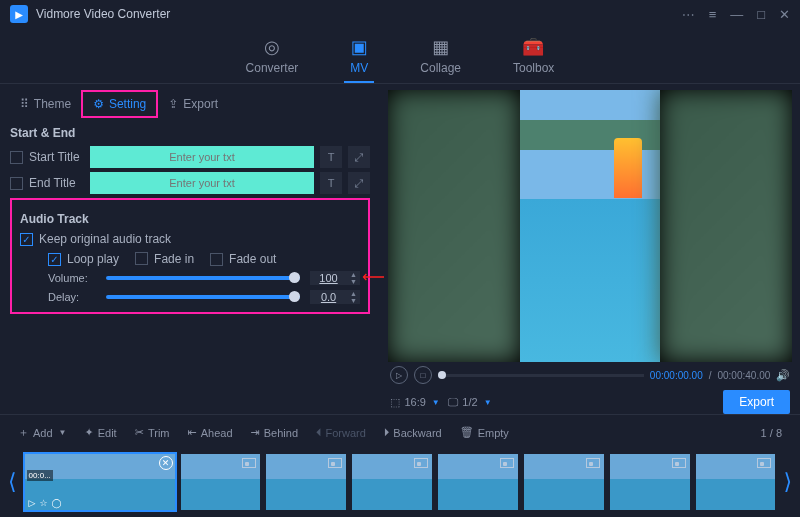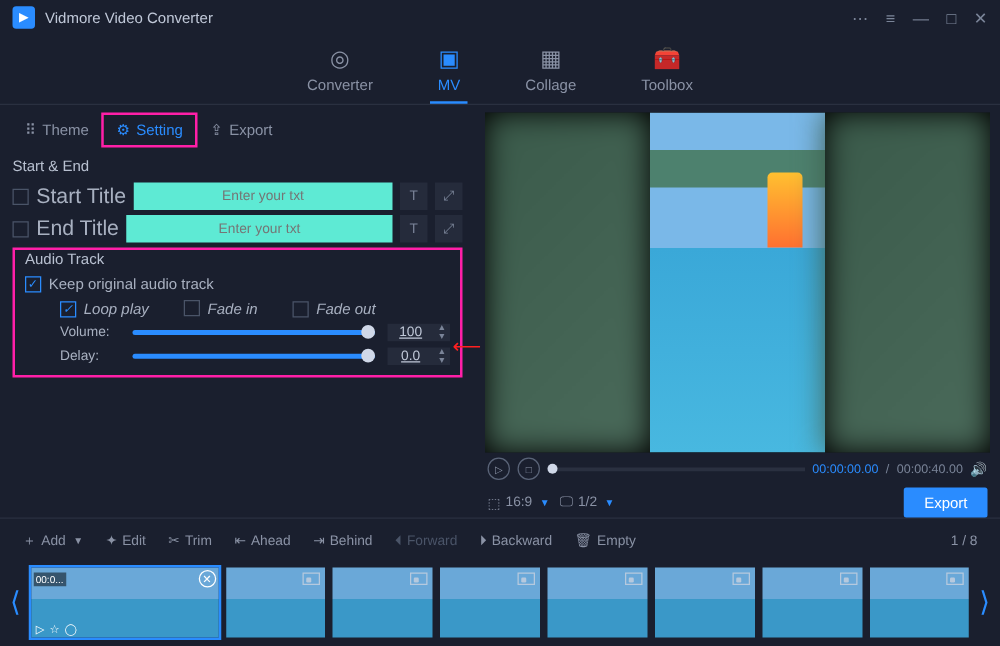--- a/index.html
+++ b/index.html
@@ -11,31 +11,31 @@
 .win-controls span { cursor: pointer; font-size: 13px; }
 .tabs-top { display: flex; justify-content: center; gap: 40px; padding: 6px 0 2px 0; border-bottom: 1px solid #2a3040; }
 .tab-top { display: flex; flex-direction: column; align-items: center; gap: 3px; cursor: pointer; padding: 2px 6px 6px 6px; color: #8a92a5; }
 .tab-top.active { color: #2a8cff; border-bottom: 2px solid #2a8cff; margin-bottom: -2px; }
 .tab-top .ic { font-size: 18px; }
 .main { display: flex; height: 330px; }
 .left { width: 380px; padding: 6px 10px 0 10px; }
 .subtabs { display: flex; gap: 0; margin-bottom: 8px; }
 .subtab { display: flex; align-items: center; gap: 5px; padding: 5px 10px; color: #8a92a5; cursor: pointer; font-size: 12px; }
 .subtab.active { color: #ff3fb4; border: 2px solid #ff1fa8; }
-.section-title { color: #b8c0d0; font-size: 12px; margin: 6px 0 6px 0; font-weight: normal; }
+.section-title { color: #b8c0d0; font-size: 12px; margin: 6px 0 6px 0; font-weight: bold; }
 .row { display: flex; align-items: center; gap: 6px; margin: 4px 0; }
 .chk { width: 13px; height: 13px; border: 1px solid #4a5468; background: transparent; display: inline-flex; align-items: center; justify-content: center; cursor: pointer; }
 .chk.checked::after { content: "✓"; color: #2a8cff; font-size: 10px; }
 .chk.checked { border-color: #2a8cff; }
-.lbl { min-width: 55px; font-size: 17px; color: #a8b0c0; }
+.lbl { min-width: 55px; font-size: 12px; color: #a8b0c0; }
 .txt { flex: 1; background: #5eead4; border: none; color: #606878; padding: 5px 8px; font-size: 11px; text-align: center; }
 .iconbtn { width: 22px; height: 22px; background: #252b3b; color: #7a8498; display: flex; align-items: center; justify-content: center; cursor: pointer; font-size: 11px; }
-.audiobox { border: 2px solid #ff1fa8; padding: 0 8px 8px 8px; margin-top: 4px; }
+.audiobox { border: 2px solid #ff1fa8; padding: 12px 8px 8px 8px; margin-top: 4px; }
 .sel { background: #252b3b; color: #9aa2b5; padding: 4px 6px; font-size: 11px; border: none; min-width: 150px; cursor: pointer; }
-.subrow { display: flex; gap: 28px; margin: 6px 0 4px 28px; font-style: italic; }
+.subrow { display: flex; gap: 16px; margin: 6px 0 4px 28px; }
 .sliderrow { display: flex; align-items: center; gap: 10px; margin: 5px 0 0 28px; }
 .sliderlbl { width: 48px; font-size: 11px; }
 .slider { flex: 1; height: 4px; background: #2a8cff; position: relative; border-radius: 2px; cursor: pointer; }
 .slider::after { content: ""; position: absolute; right: 0; top: -4px; width: 11px; height: 11px; background: #d0d8e8; border-radius: 50%; }
 .numbox { width: 50px; background: #252b3b; display: flex; align-items: center; }
 .numval { flex: 1; text-align: center; font-size: 11px; color: #c0c8d8; text-decoration: underline; }
 .spin { display: flex; flex-direction: column; font-size: 7px; color: #7a8498; line-height: 7px; padding: 0 3px; }
 .annotation-arrow { position: absolute; left: 362px; top: 267px; color: #ff2020; font-size: 16px; pointer-events: none; }
 .right { flex: 1; padding: 6px 8px 0 8px; display: flex; flex-direction: column; }
 .preview { flex: 1; background: #000; position: relative; overflow: hidden; display: flex; }
@@ -56,21 +56,21 @@
 .toolbar { display: flex; align-items: center; gap: 2px; padding: 6px 10px; border-top: 1px solid #2a3040; }
 .tbtn { display: flex; align-items: center; gap: 4px; padding: 4px 8px; color: #8a92a5; cursor: pointer; font-size: 11px; }
 .tbtn.dim { color: #4a5468; }
 .counter { margin-left: auto; color: #8a92a5; font-size: 11px; padding-right: 8px; }
 .thumbs { display: flex; align-items: center; gap: 6px; padding: 0 6px 6px 6px; position: relative; height: 70px; }
 .navarrow { color: #2a8cff; font-size: 22px; cursor: pointer; padding: 0 2px; }
 .thumb { width: 88px; height: 56px; background: linear-gradient(to bottom,#6aa8d8 0%,#6aa8d8 45%,#3a98c8 45%,#3a98c8 100%); position: relative; cursor: pointer; }
 .thumb.sel { outline: 2px solid #2a8cff; }
 .thumb .ph { position: absolute; top: 4px; right: 4px; width: 14px; height: 10px; border: 1px solid #cad2e0; opacity: 0.8; }
 .thumb .ph::after { content: ""; position: absolute; left: 2px; bottom: 1px; width: 4px; height: 4px; background: #cad2e0; border-radius: 1px; }
-.thumb.sel .ovl { position: absolute; top: 4px; left: 2px; font-size: 8px; color: #fff; background: rgba(0,0,0,.5); padding: 1px 2px; }
+.thumb.sel .ovl { position: absolute; top: 16px; left: 2px; font-size: 8px; color: #fff; background: rgba(0,0,0,.5); padding: 1px 2px; }
 .thumb.sel .del { position: absolute; top: 2px; right: 2px; width: 14px; height: 14px; border: 1px solid #fff; border-radius: 50%; color: #fff; font-size: 9px; display: flex; align-items: center; justify-content: center; }
 .thumb.sel .ctrls { position: absolute; bottom: 2px; left: 4px; color: #fff; font-size: 9px; display: flex; gap: 4px; }
 </style>
 </head>
 <body>
 
 <div class="titlebar">
   <div class="logo">▶</div>
   <div class="app-title">Vidmore Video Converter</div>
   <div class="win-controls">

